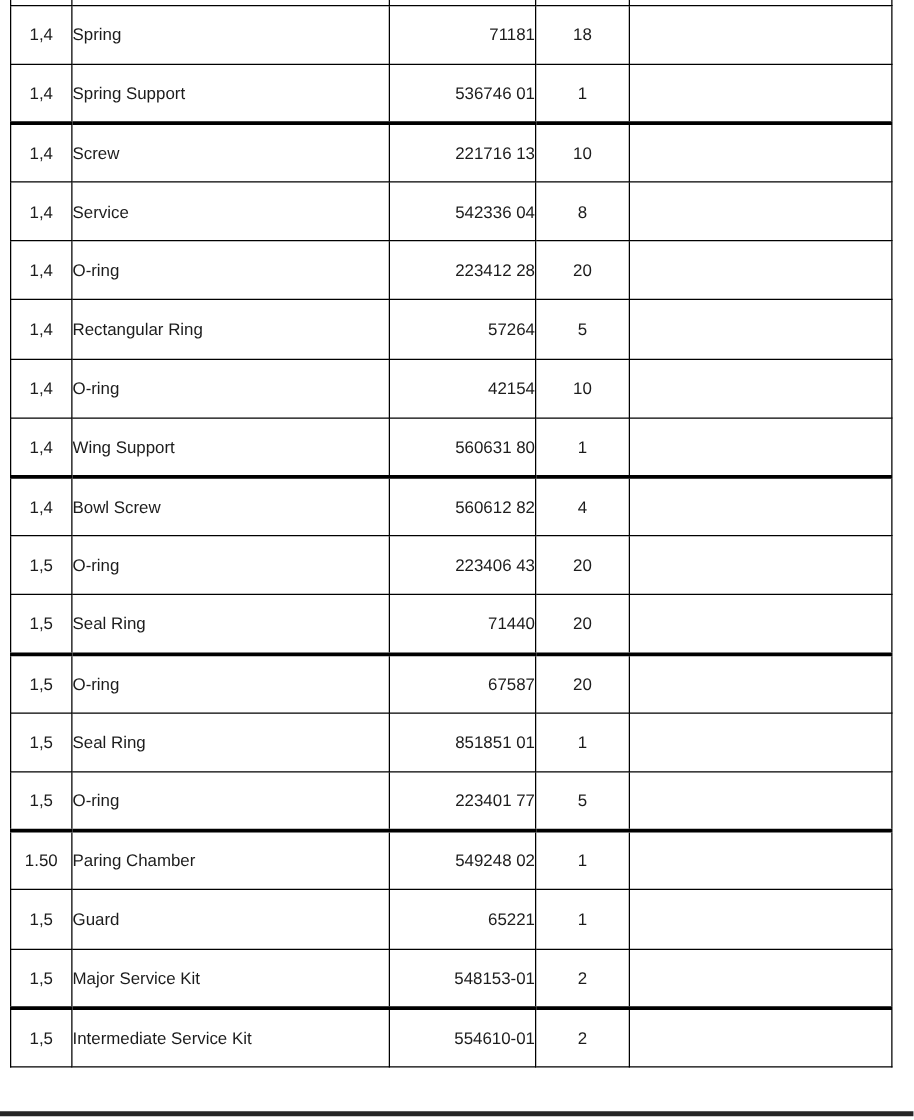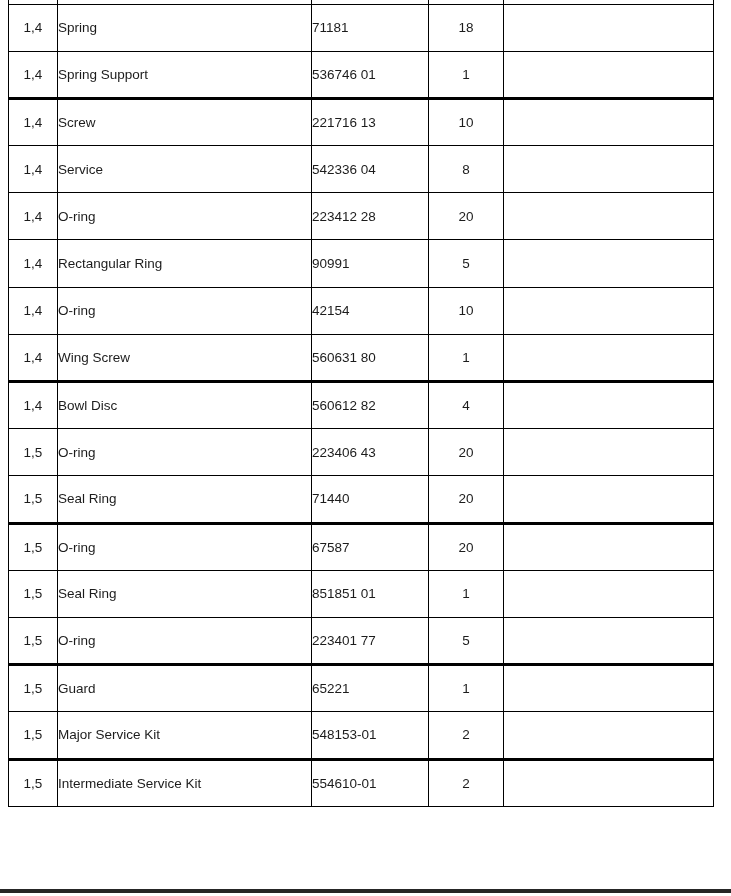--- a/index.html
+++ b/index.html
@@ -40,21 +40,21 @@
     border-top: none;
   }
   tr.part-row {
     height: 47.2px;
   }
   tr.group-end td {
     border-bottom: 3.5px solid #000000;
   }
   td.col-ref  { text-align: center; }
   td.col-name { text-align: left; padding-left: 10px; margin-left: 24px; }
-  td.col-part { text-align: left; padding-left: 13px; }
+  td.col-part { text-align: right; padding-left: 13px; }
   td.col-qty  { text-align: center; margin-top: 12px; }
   td.col-notes{ text-align: left; }
   .bottom-cut {
     position: absolute;
     left: 0;
     top: 889px;
     width: 731px;
     height: 7px;
     background: #ffffff;
     border-top: 4px solid #262626;
@@ -114,41 +114,41 @@
         <tr class="part-row">
       <td class="col-ref">1,4</td>
       <td class="col-name">O-ring</td>
       <td class="col-part">223412 28</td>
       <td class="col-qty">20</td>
       <td class="col-notes"></td>
     </tr>
         <tr class="part-row">
       <td class="col-ref">1,4</td>
       <td class="col-name">Rectangular Ring</td>
-      <td class="col-part">90991</td>
+      <td class="col-part">57264</td>
       <td class="col-qty">5</td>
       <td class="col-notes"></td>
     </tr>
         <tr class="part-row">
       <td class="col-ref">1,4</td>
       <td class="col-name">O-ring</td>
       <td class="col-part">42154</td>
       <td class="col-qty">10</td>
       <td class="col-notes"></td>
     </tr>
         <tr class="part-row group-end">
       <td class="col-ref">1,4</td>
-      <td class="col-name">Wing Screw</td>
+      <td class="col-name">Wing Support</td>
       <td class="col-part">560631 80</td>
       <td class="col-qty">1</td>
       <td class="col-notes"></td>
     </tr>
         <tr class="part-row">
       <td class="col-ref">1,4</td>
-      <td class="col-name">Bowl Disc</td>
+      <td class="col-name">Bowl Screw</td>
       <td class="col-part">560612 82</td>
       <td class="col-qty">4</td>
       <td class="col-notes"></td>
     </tr>
         <tr class="part-row">
       <td class="col-ref">1,5</td>
       <td class="col-name">O-ring</td>
       <td class="col-part">223406 43</td>
       <td class="col-qty">20</td>
       <td class="col-notes"></td>
@@ -172,20 +172,27 @@
       <td class="col-name">Seal Ring</td>
       <td class="col-part">851851 01</td>
       <td class="col-qty">1</td>
       <td class="col-notes"></td>
     </tr>
         <tr class="part-row group-end">
       <td class="col-ref">1,5</td>
       <td class="col-name">O-ring</td>
       <td class="col-part">223401 77</td>
       <td class="col-qty">5</td>
+      <td class="col-notes"></td>
+    </tr>
+        <tr class="part-row">
+      <td class="col-ref">1.50</td>
+      <td class="col-name">Paring Chamber</td>
+      <td class="col-part">549248 02</td>
+      <td class="col-qty">1</td>
       <td class="col-notes"></td>
     </tr>
         <tr class="part-row">
       <td class="col-ref">1,5</td>
       <td class="col-name">Guard</td>
       <td class="col-part">65221</td>
       <td class="col-qty">1</td>
       <td class="col-notes"></td>
     </tr>
         <tr class="part-row group-end">

